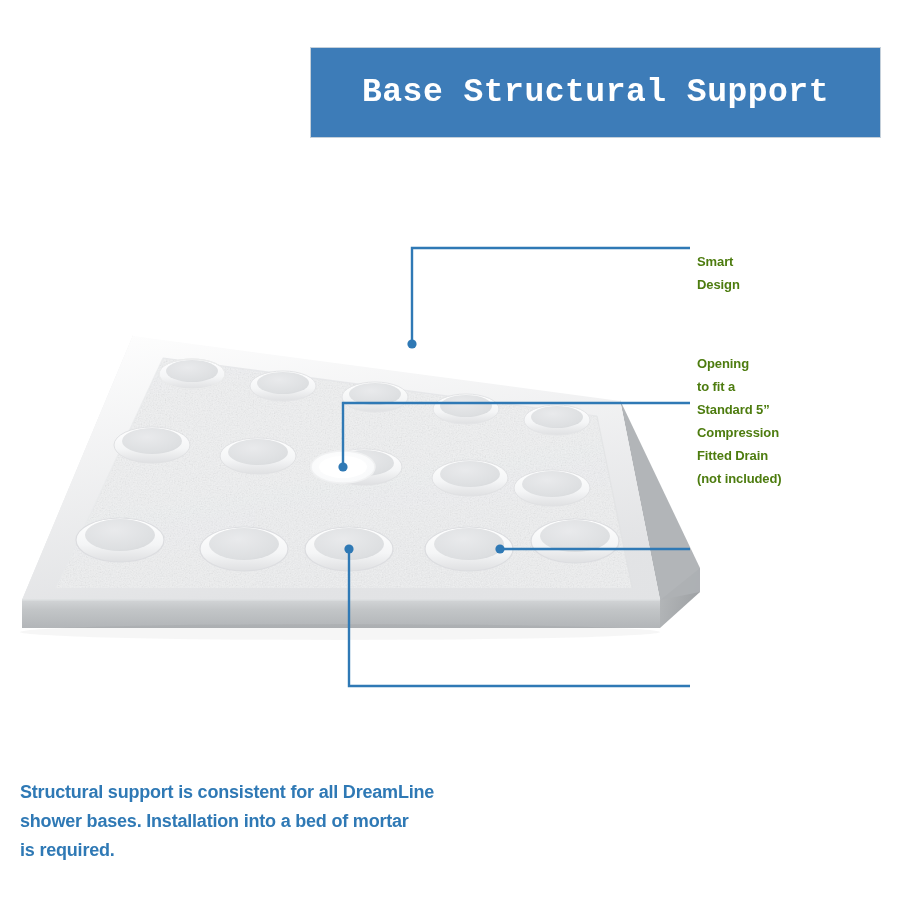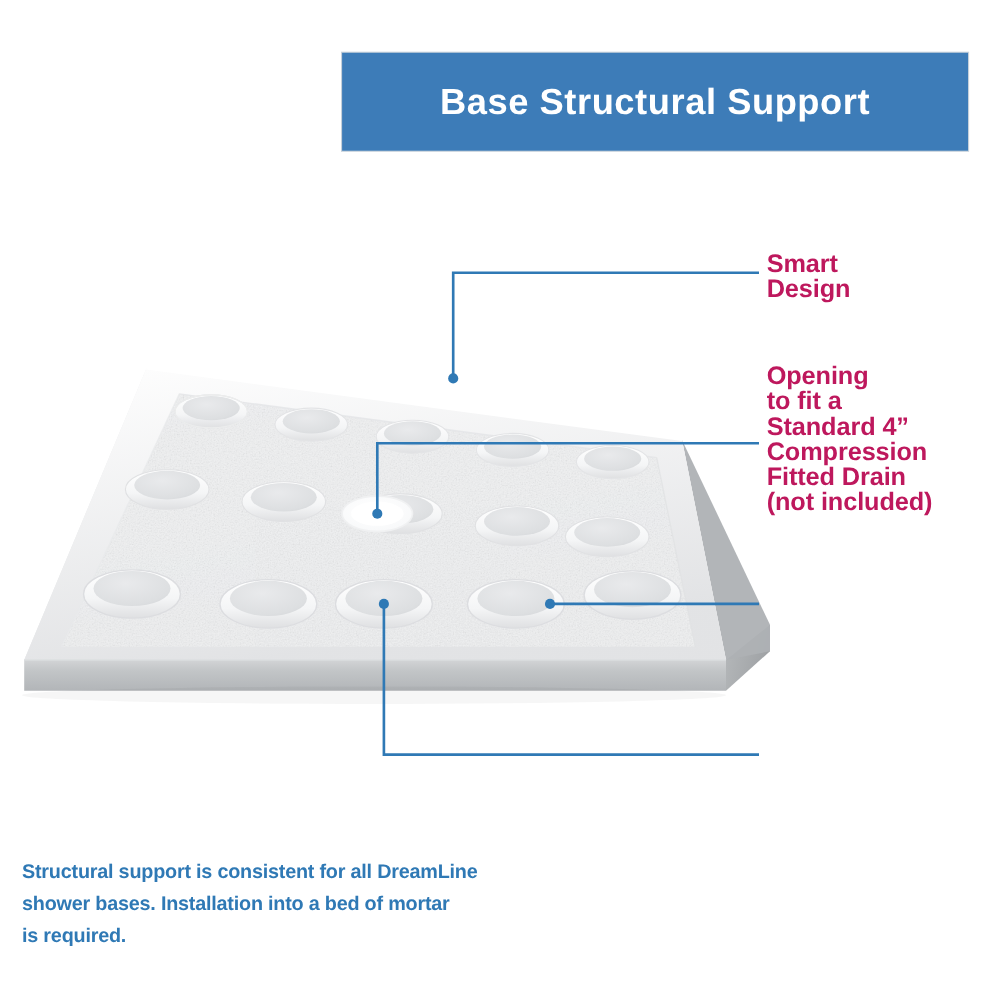--- a/index.html
+++ b/index.html
@@ -30,46 +30,47 @@
     box-shadow: 0 0 0 1px rgba(90,120,150,0.35);
     display: flex;
     align-items: center;
     justify-content: center;
   }
   #title-banner .title-text {
     color: #ffffff;
     font-size: 33px;
     font-weight: bold;
     letter-spacing: 0.5px;
-    font-family: Liberation Sans, sans-serif;
+    font-family: Liberation Mono, monospace;
     white-space: nowrap;
   }
 
   
   #product-illustration {
     position: absolute;
     left: 0px;
     top: 300px;
     width: 700px;
     height: 360px;
   }
   #product-illustration svg {
     display: block;
   }
 
   
   .annotation-label {
     position: absolute;
-    color: #be185d;
+    color: #4d7c0f;
     font-weight: bold;
     font-family: "Liberation Sans", sans-serif;
-    font-size: 23px;
+    font-size: 13px;
     line-height: 23px;
     white-space: pre-line;
     letter-spacing: -0.1px;
+    margin-top: 22px;
   }
   #label-smart-design   { left: 697px; top: 228px; }
   #label-drain-opening  { left: 697px; top: 330px; }
   #label-fiberglass     { left: 697px; top: 526px; }
   #label-pvc-rings      { left: 697px; top: 628px; }
 
   
   #leader-lines {
     position: absolute;
     left: 0;
@@ -281,21 +282,21 @@
       <polyline points="349,549 349,686 690,686" fill="none" stroke="#2f79b5" stroke-width="2.4"></polyline>
       <circle cx="349" cy="549" r="4.6" fill="#2f79b5"></circle>
     </g>
   </svg>
 
   <div class="annotation-label" id="label-smart-design">Smart
 Design</div>
 
   <div class="annotation-label" id="label-drain-opening">Opening
 to fit a
-Standard 4”
+Standard 5”
 Compression
 Fitted Drain
 (not included)</div>
 
 
 
   <div id="footnote">Structural support is consistent for all DreamLine
 shower bases. Installation into a bed of mortar
 is required.</div>
 

